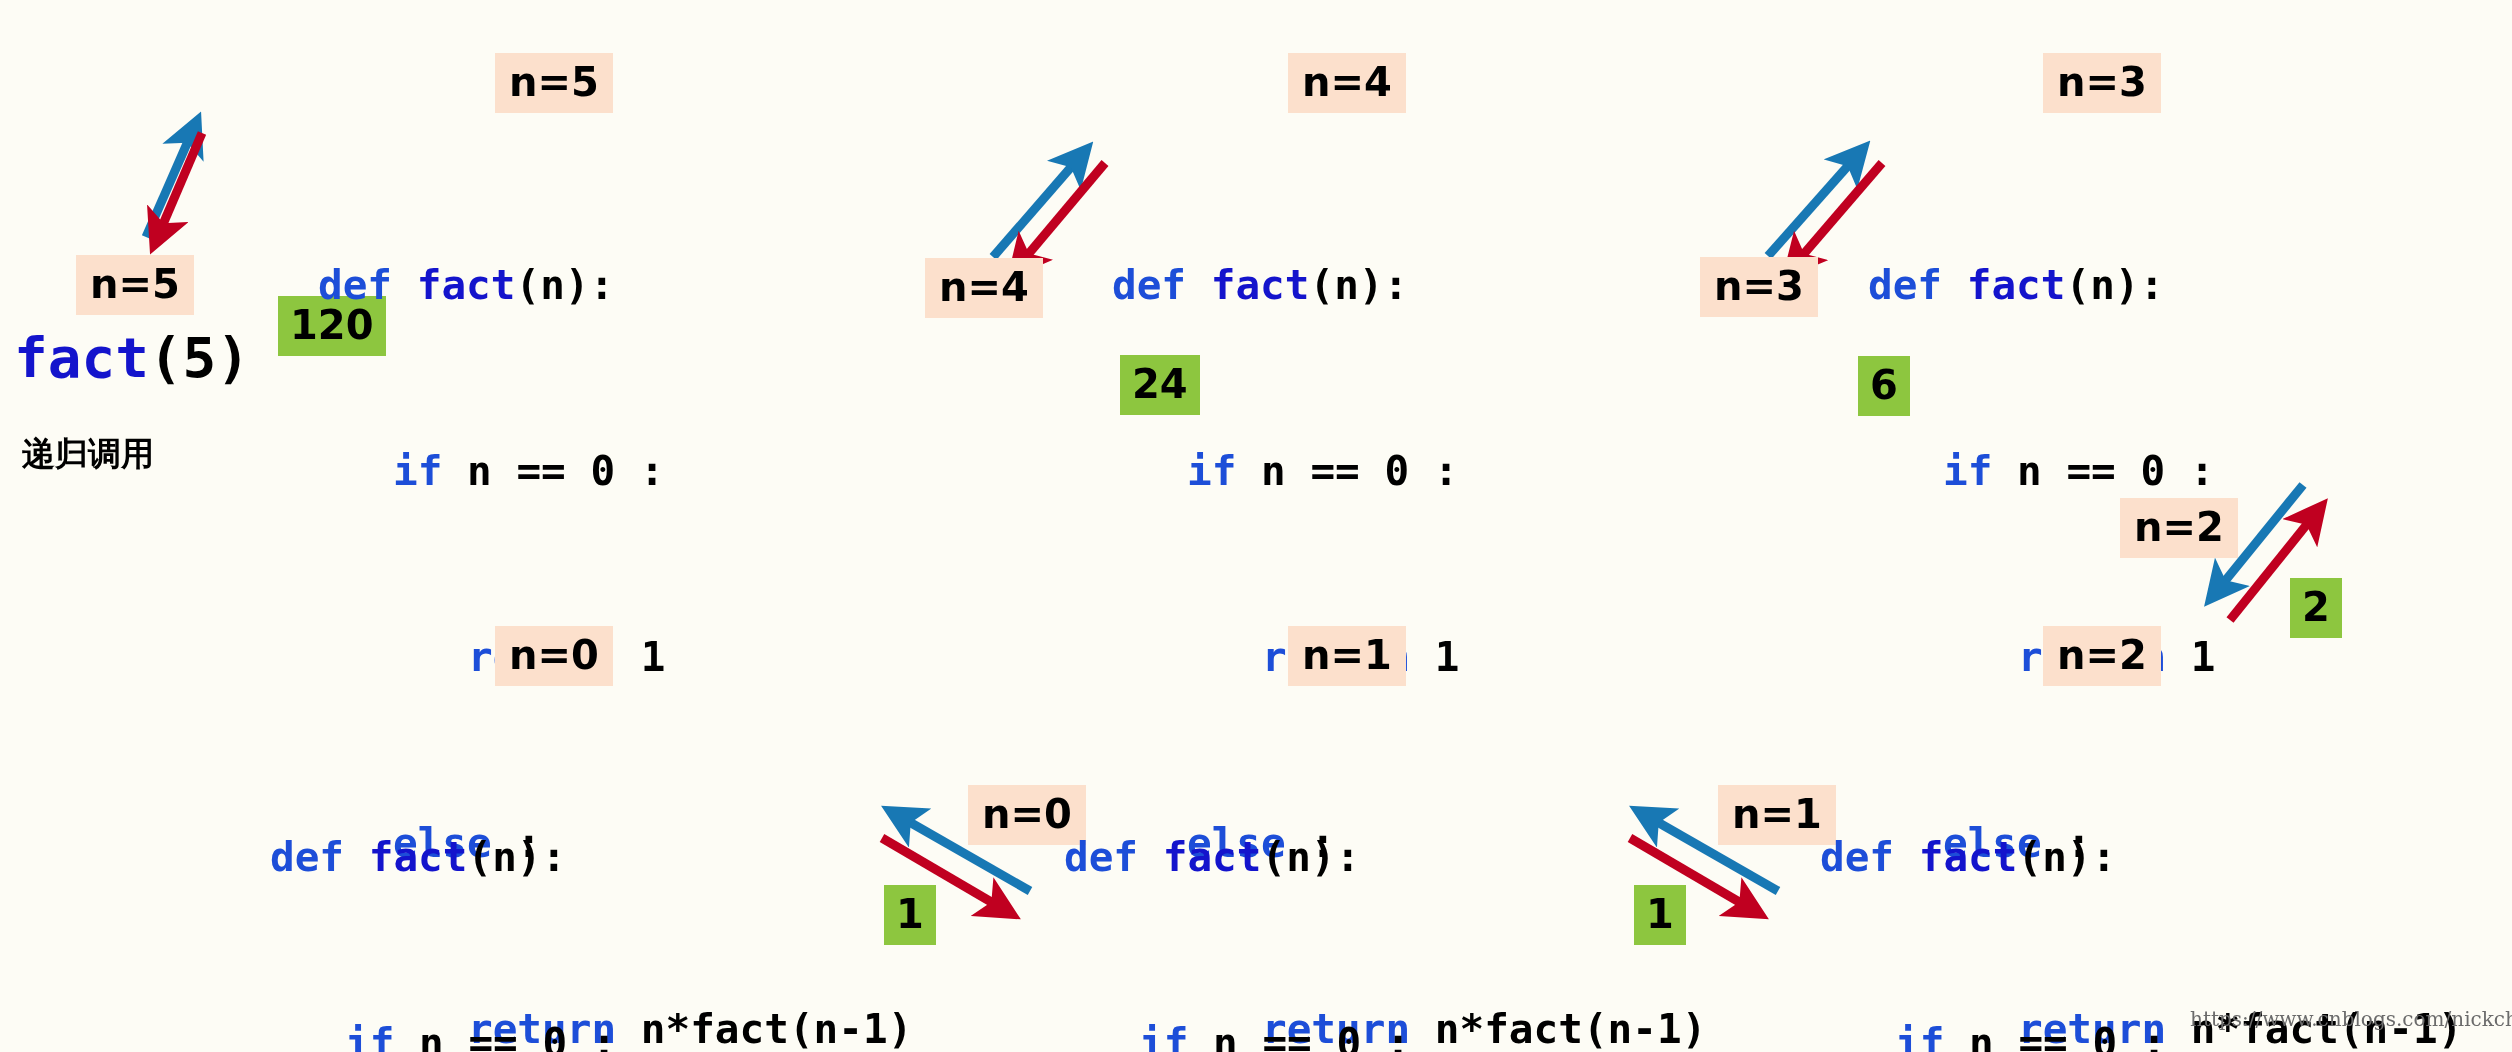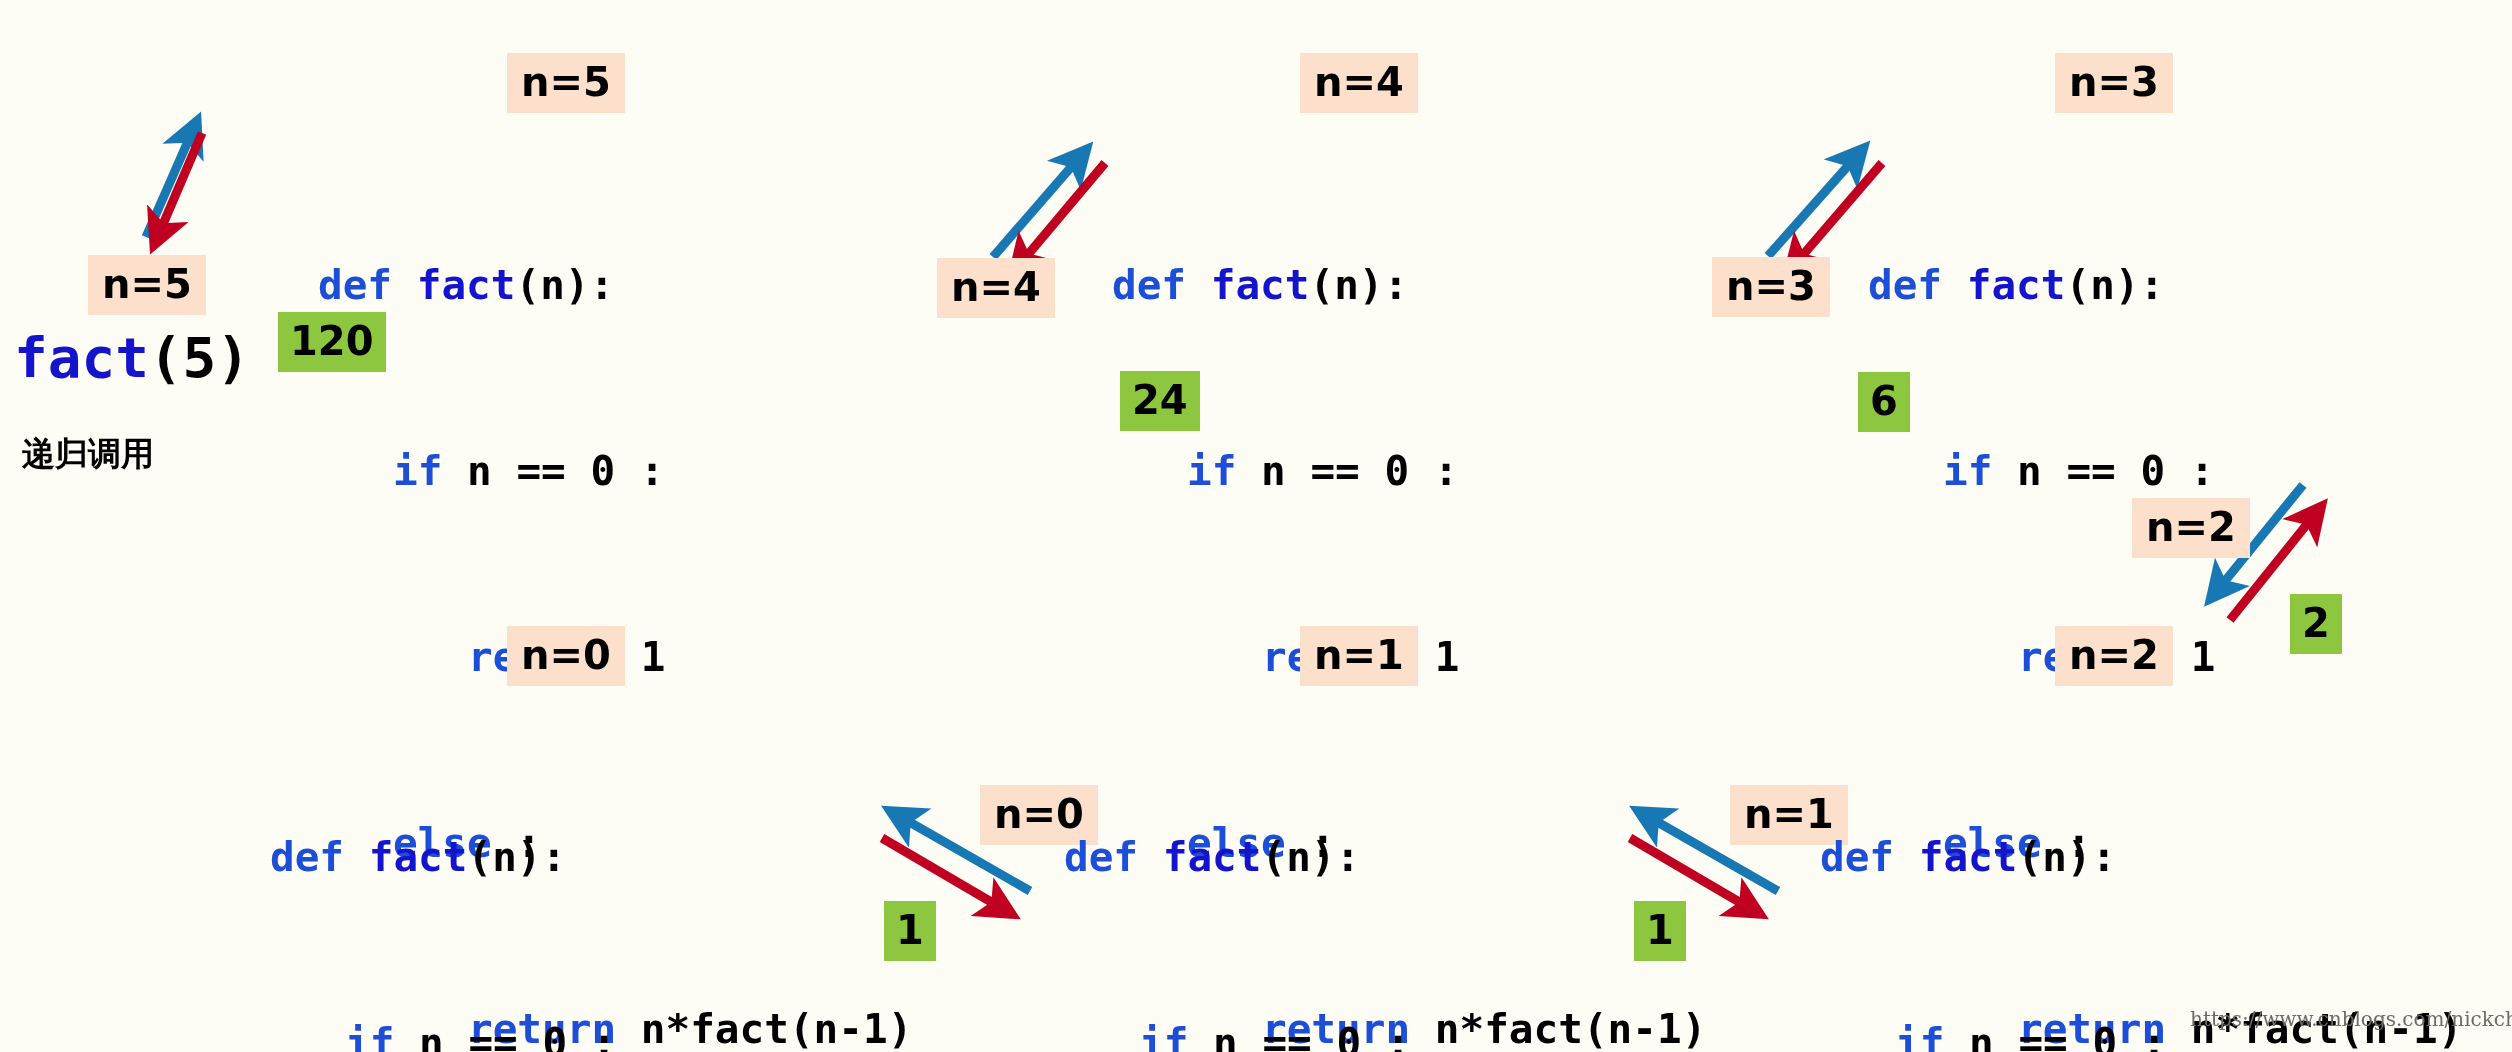--- a/index.html
+++ b/index.html
@@ -40,35 +40,33 @@
   .nlabel {
     position: absolute;
     background: #FCE0CC;
     color: #000000;
     font-family: "DejaVu Sans", sans-serif;
     font-weight: bold;
     font-size: 40px;
     line-height: 1;
     padding: 9px 14px 11px 14px;
     white-space: nowrap;
-    margin-left: 12px;
   }
 
   
   .vchip {
     position: absolute;
     background: #8DC63F;
     color: #000000;
     font-family: "DejaVu Sans", sans-serif;
     font-weight: bold;
     font-size: 40px;
     line-height: 1;
     padding: 9px 12px 11px 12px;
     white-space: nowrap;
-    margin-top: 16px;
   }
 
   
   .entry-call {
     position: absolute;
     font-family: "DejaVu Sans Mono", monospace;
     font-size: 56px;
     font-weight: bold;
     white-space: nowrap;
     line-height: 1;

